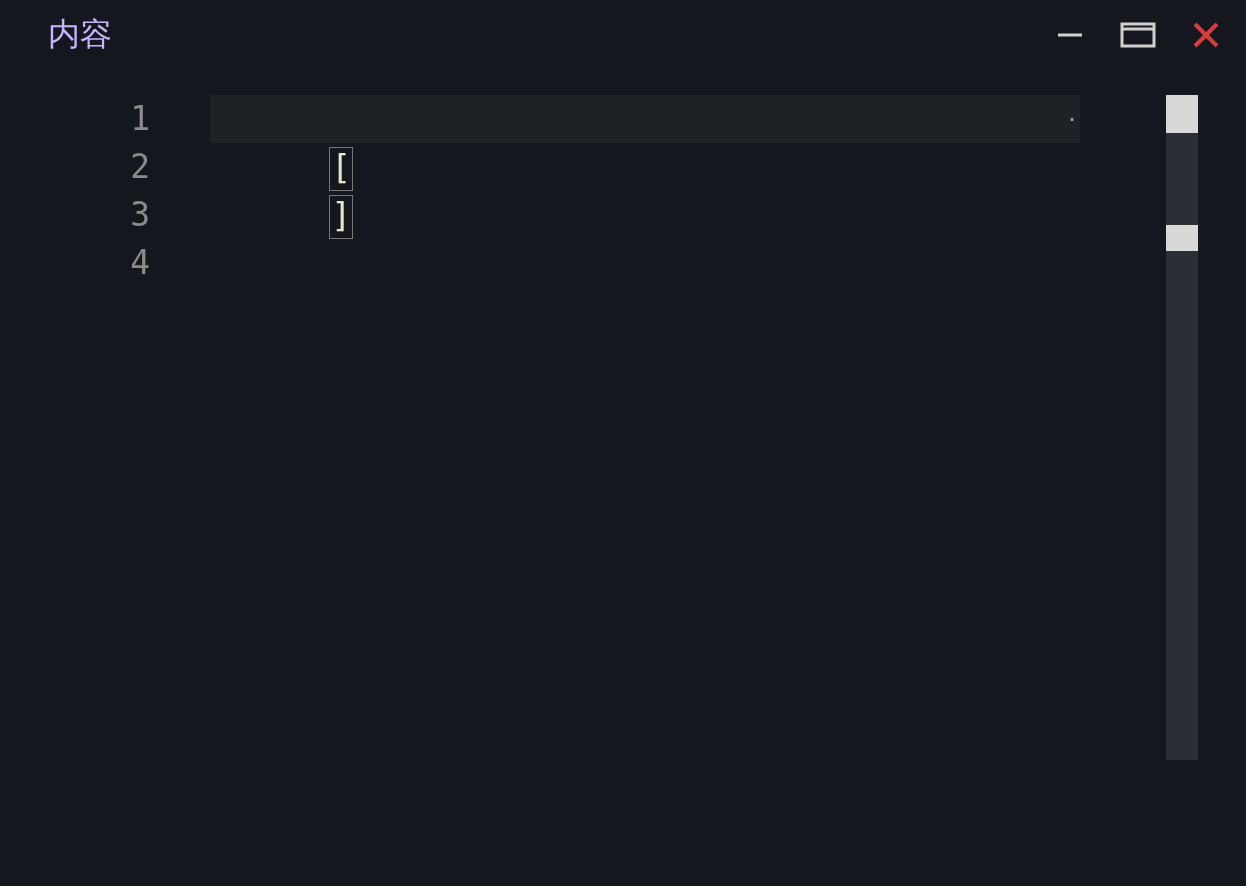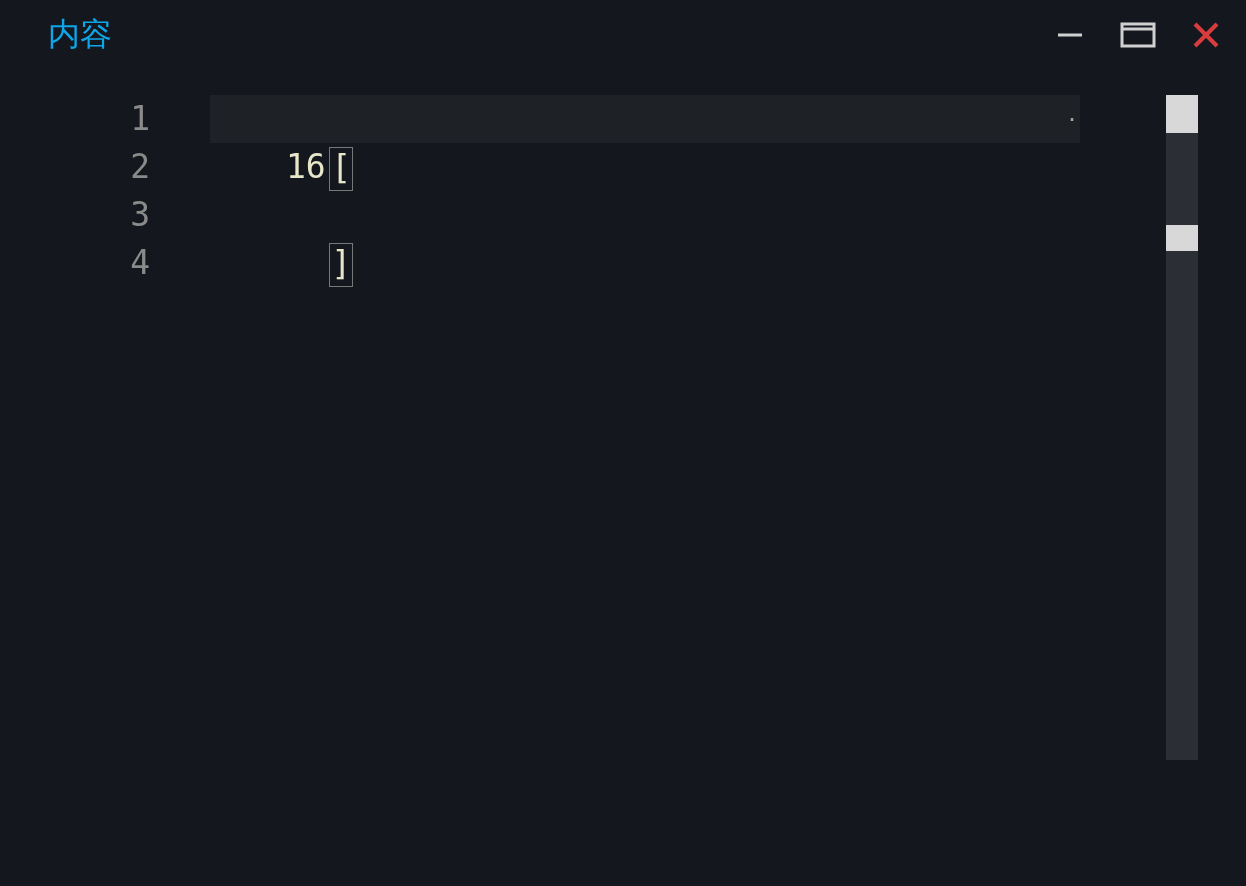--- a/index.html
+++ b/index.html
@@ -17,21 +17,21 @@
   }
   .titlebar {
     height: 70px;
     display: flex;
     align-items: center;
     justify-content: space-between;
     padding: 0 20px 0 48px;
     background: #14181e;
   }
   .title {
-    color: #0ea5e9;
+    color: #c4b5fd;
     font-size: 32px;
     font-weight: 400;
     font-family: "Microsoft YaHei", sans-serif;
   }
   .window-controls {
     display: flex;
     align-items: center;
     gap: 28px;
   }
   .win-btn {
@@ -160,21 +160,20 @@
     <div class="line-number">1</div>
     <div class="line-number">2</div>
     <div class="line-number">3</div>
     <div class="line-number">4</div>
   </div>
   <div class="code">
     <div class="code-line current">
       <span class="bracket-box">[</span>
       <span class="cursor-mark">·</span>
     </div>
-    <div class="code-line"><span class="indent"></span><span>16</span></div>
     <div class="code-line">
       <span class="bracket-box">]</span>
     </div>
   </div>
 </div>
 
 <div class="scrollbar-v">
   <div class="scrollbar-thumb-top"></div>
   <div class="scrollbar-mark"></div>
 </div>

